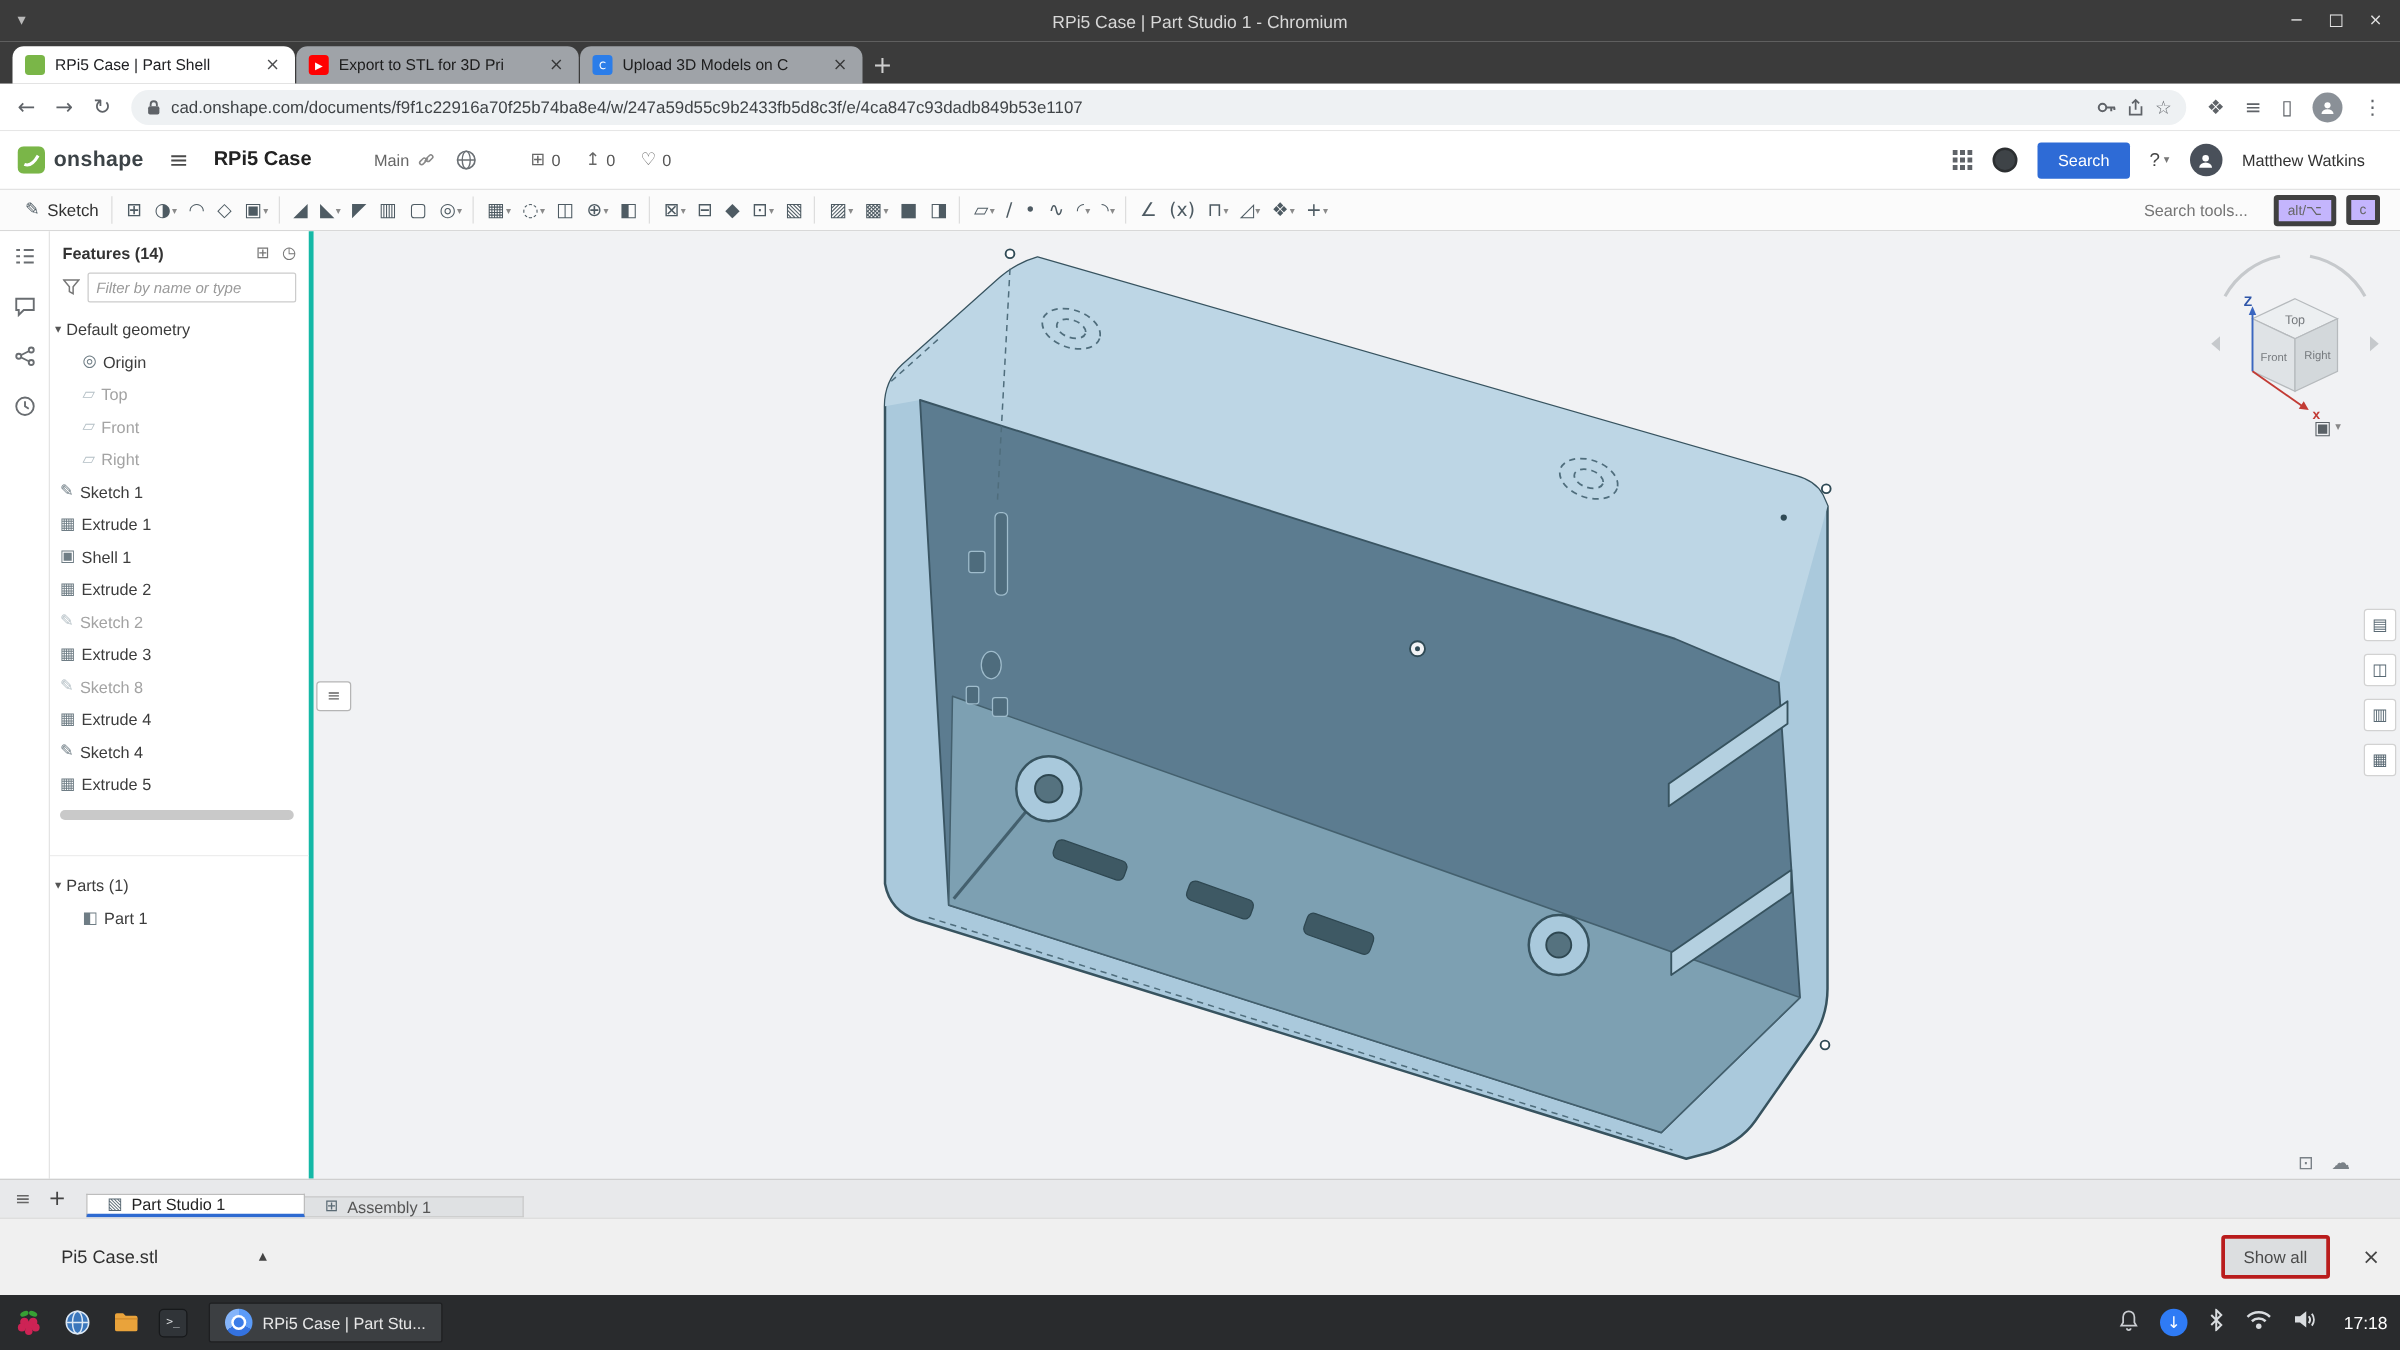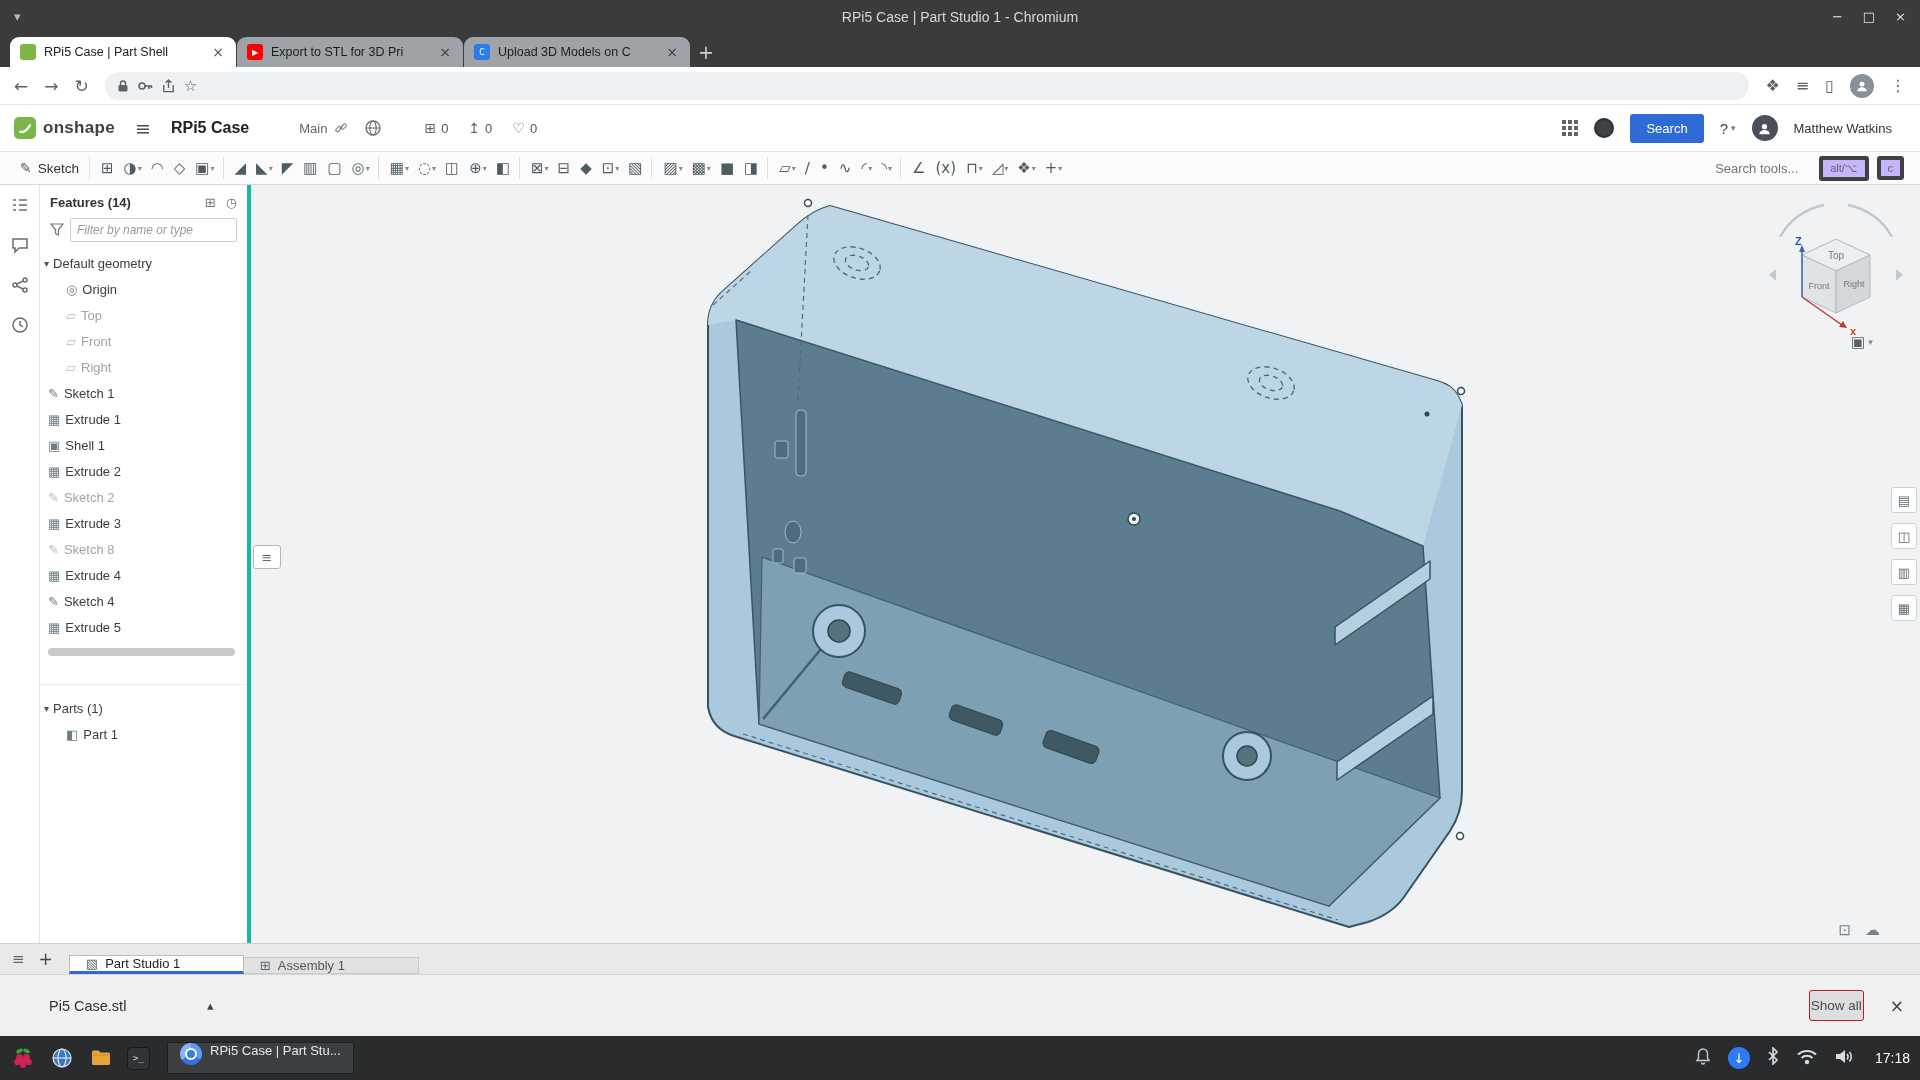--- a/index.html
+++ b/index.html
@@ -109,28 +109,28 @@
   .doc-tab{display:flex;align-items:center;gap:7px;font-size:13px;padding:0 16px;min-width:175px}
   .doc-tab .glyph{font-size:13px;color:#5a6a74}
   .doc-tab.active{background:#fff;border:1px solid #bdbdbd;border-bottom:3px solid #2e6ad1;color:#222}
   .doc-tab.inactive{background:#dfe1e3;border:1px solid #c9c9c9;border-left:none;color:#555}
 
   
   .download-bar{position:absolute;left:0;right:0;top:974px;height:62px;background:#f0f0f0;border-top:1px solid #d8d8d8;display:flex;align-items:center;padding:0 16px 0 49px}
   .dl-name{font-size:14.5px;color:#2f2f2f;min-width:140px}
   .dl-collapse{font-size:13px;color:#444;margin-left:18px}
   .dl-right{margin-left:auto;display:flex;align-items:center;gap:26px}
-  .show-all{background:#dcdee0;border:1px solid #b91c1c;border-radius:3px;color:#4a4a4a;font-size:13.5px;padding:7px 1px;font-family:"Liberation Sans",sans-serif}
+  .show-all{background:#dcdee0;border:3px solid #b91c1c;border-radius:3px;color:#4a4a4a;font-size:13.5px;padding:7px 15px;font-family:"Liberation Sans",sans-serif}
   .dl-close{font-size:17px;color:#444}
 
   
   .taskbar{position:absolute;left:0;right:0;top:1036px;height:44px;background:#292b2d;display:flex;align-items:center;padding:0 10px;gap:13px}
   .task-ic{width:26px;height:26px;display:flex;align-items:center;justify-content:center}
   .terminal-ic{width:23px;height:23px;background:#303438;border:1px solid #17191b;border-radius:4px;color:#d6d9db;font-size:9px;font-family:"DejaVu Sans Mono",monospace;display:flex;align-items:center;justify-content:center}
-  .app-btn{height:32px;display:flex;gap:8px;background:#3c3f42;border:1px solid #1e1f21;border-radius:2px;padding:0 12px;margin-left:4px}
+  .app-btn{height:32px;display:flex;align-items:center;gap:8px;background:#3c3f42;border:1px solid #1e1f21;border-radius:2px;padding:0 12px;margin-left:4px}
   .app-btn .label{color:#e8e8e8;font-size:13px;white-space:nowrap}
   .chromium-ic{width:22px;height:22px;border-radius:50%;background:#3b7ce8;background:conic-gradient(#5b9bf8 0 33%,#3472e0 33% 66%,#84b4fa 66% 100%);position:relative;flex:none}
   .chromium-ic::after{content:"";position:absolute;inset:5px;border-radius:50%;background:#fff}
   .chromium-ic::before{content:"";position:absolute;inset:7px;border-radius:50%;background:#3b7ce8;z-index:1}
   .tray{margin-left:auto;display:flex;align-items:center;gap:16px}
   .dl-circle{width:22px;height:22px;border-radius:50%;background:#2f7bf5;color:#fff;font-size:13px;display:flex;align-items:center;justify-content:center}
   .clock{color:#fff;font-size:14px;margin-left:4px}
 </style>
 </head>
 <body>
@@ -181,20 +181,21 @@
     <span class="nav-ic glyph">←</span>
     <span class="nav-ic glyph">→</span>
     <span class="nav-ic glyph">↻</span>
     <div class="omnibox">
       <span class="pill-ic">
         <svg width="12" height="14" viewBox="0 0 12 14">
             <rect x="1.5" y="6" width="9" height="6.5" rx="1.5" fill="#5f6368"></rect>
             <path d="M3.5 6 V4.5 a2.5 2.5 0 0 1 5 0 V6" stroke="#5f6368" stroke-width="1.5" fill="none"></path>
           </svg>
       </span>
+      <input readonly="" value="cad.onshape.com/documents/f9f1c22916a70f25b74ba8e4/w/247a59d55c9b2433fb5d8c3f/e/4ca847c93dadb849b53e1107" style="">
       <span class="pill-ic">
         <svg width="16" height="16" viewBox="0 0 16 16">
             <circle cx="5" cy="8" r="3" stroke="#5f6368" stroke-width="1.6" fill="none"></circle>
             <path d="M8 8 h7 M12 8 v3 M14.5 8 v2" stroke="#5f6368" stroke-width="1.6" fill="none"></path>
           </svg>
       </span>
       <span class="pill-ic">
         <svg width="15" height="16" viewBox="0 0 16 16">
             <path d="M8 10 V2 M5 4.5 L8 1.5 L11 4.5" stroke="#5f6368" stroke-width="1.5" fill="none"></path>
             <path d="M3 7 v7 h10 v-7" stroke="#5f6368" stroke-width="1.5" fill="none"></path>

